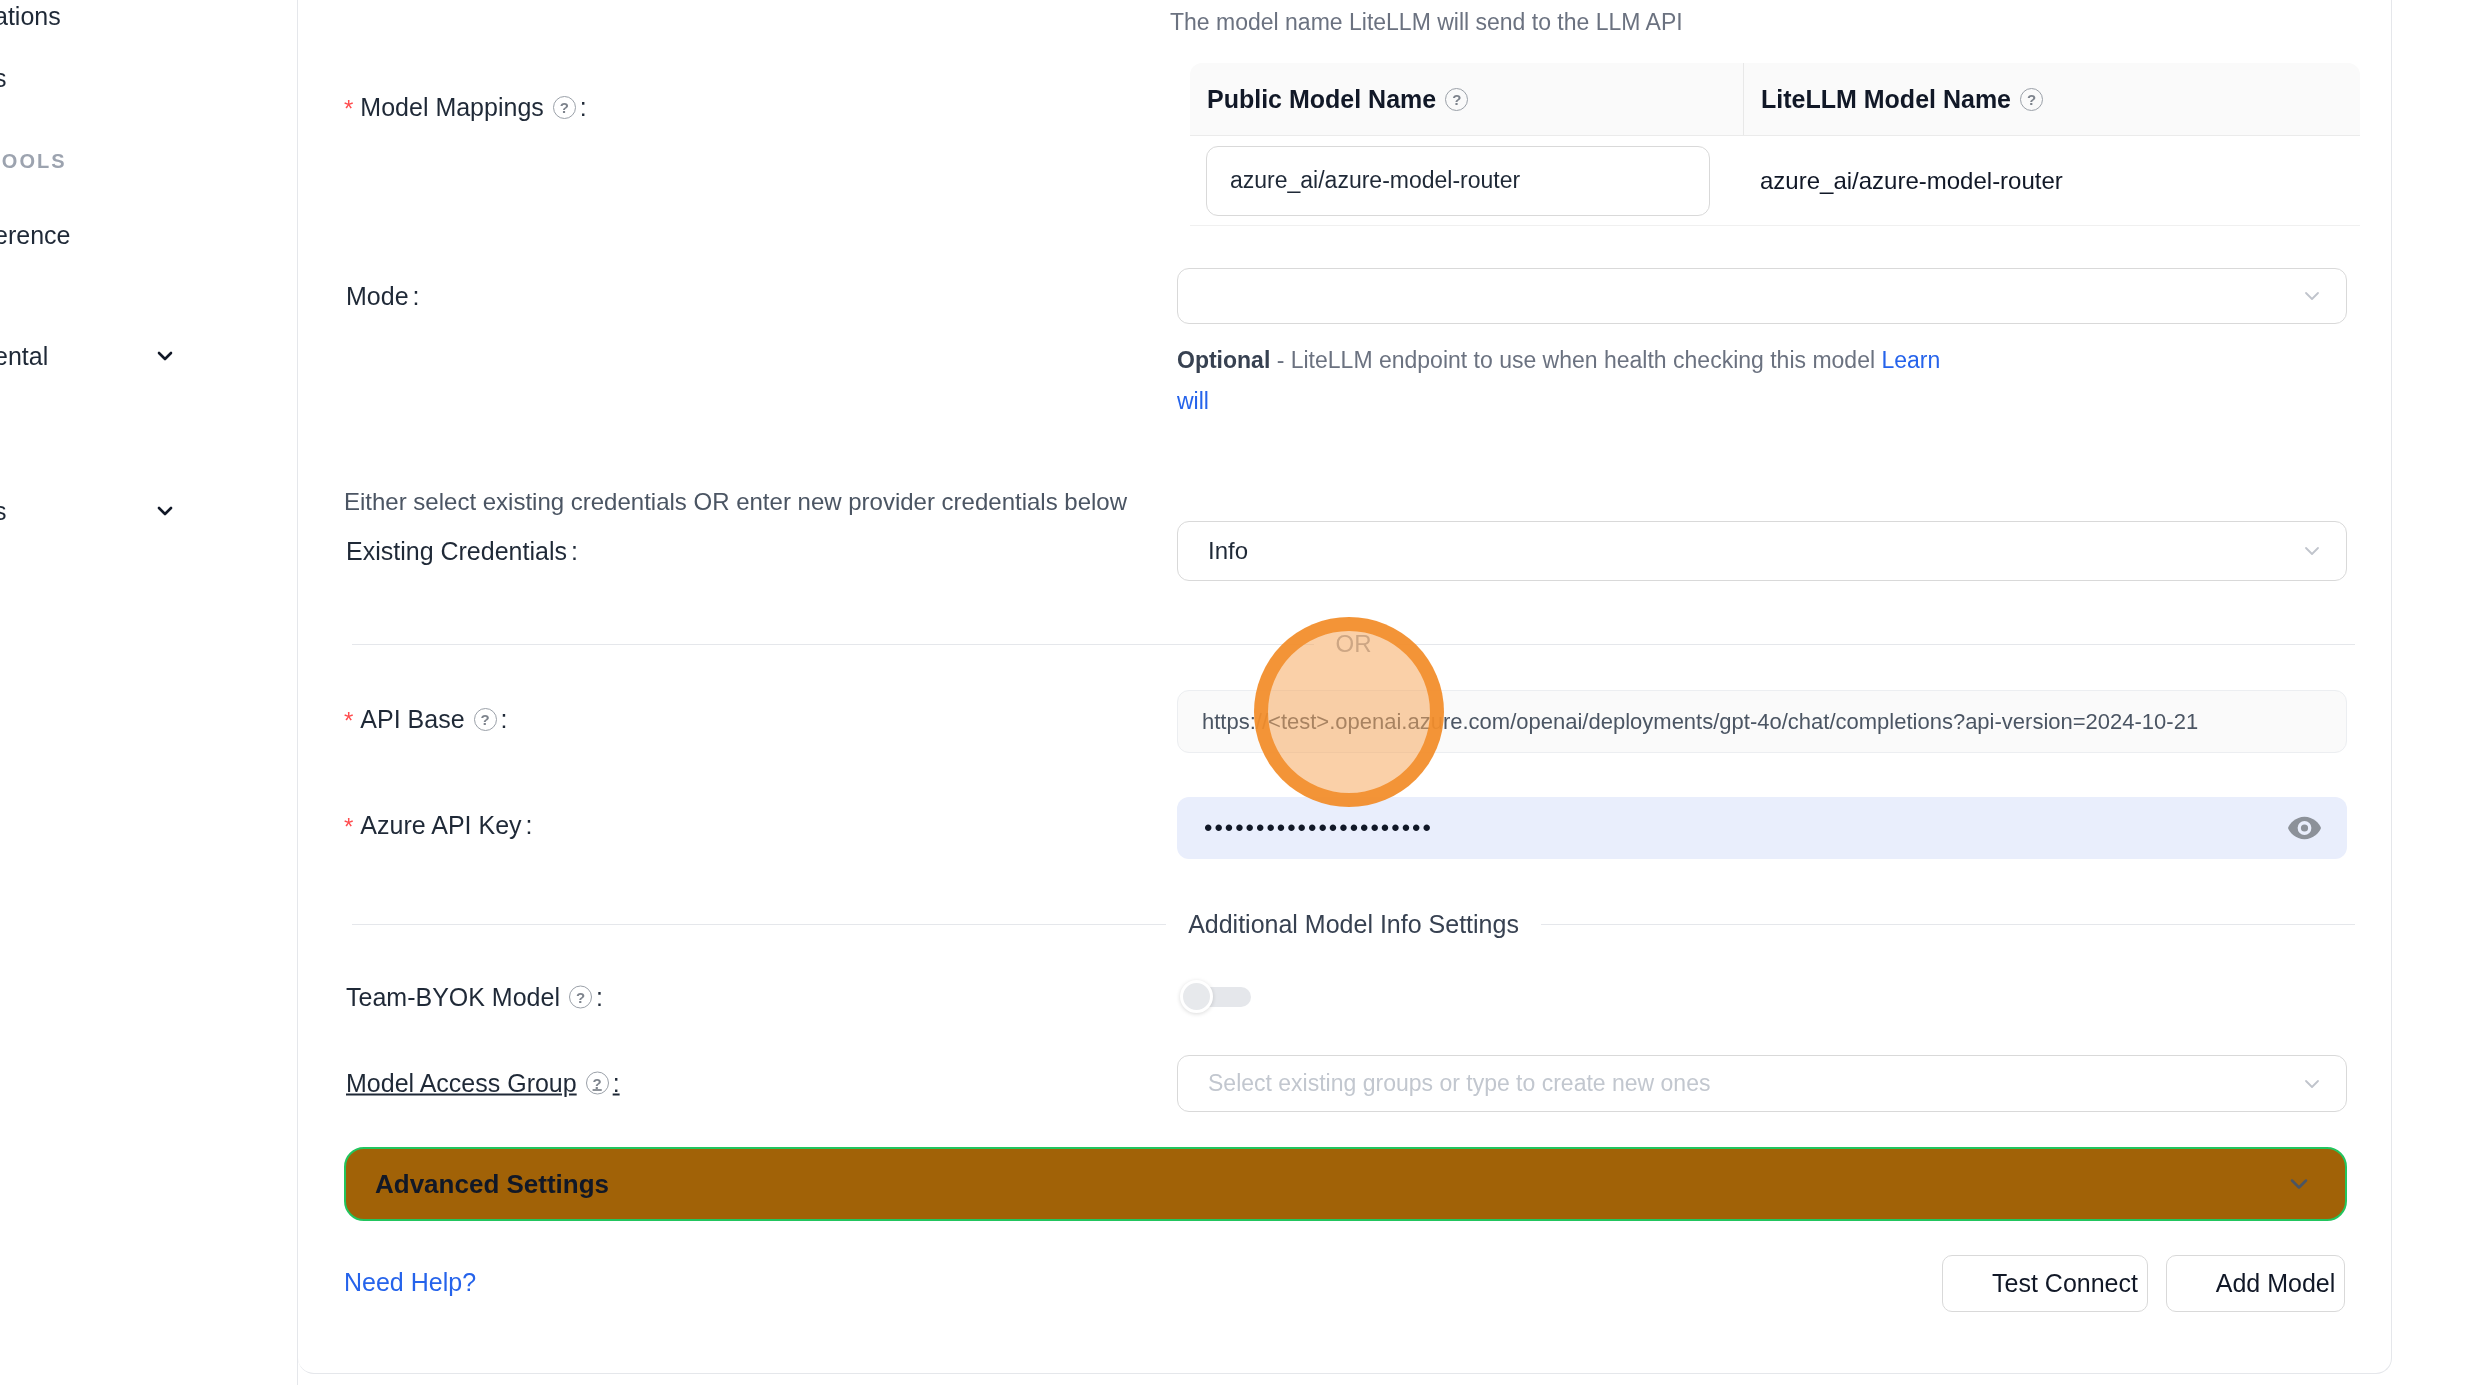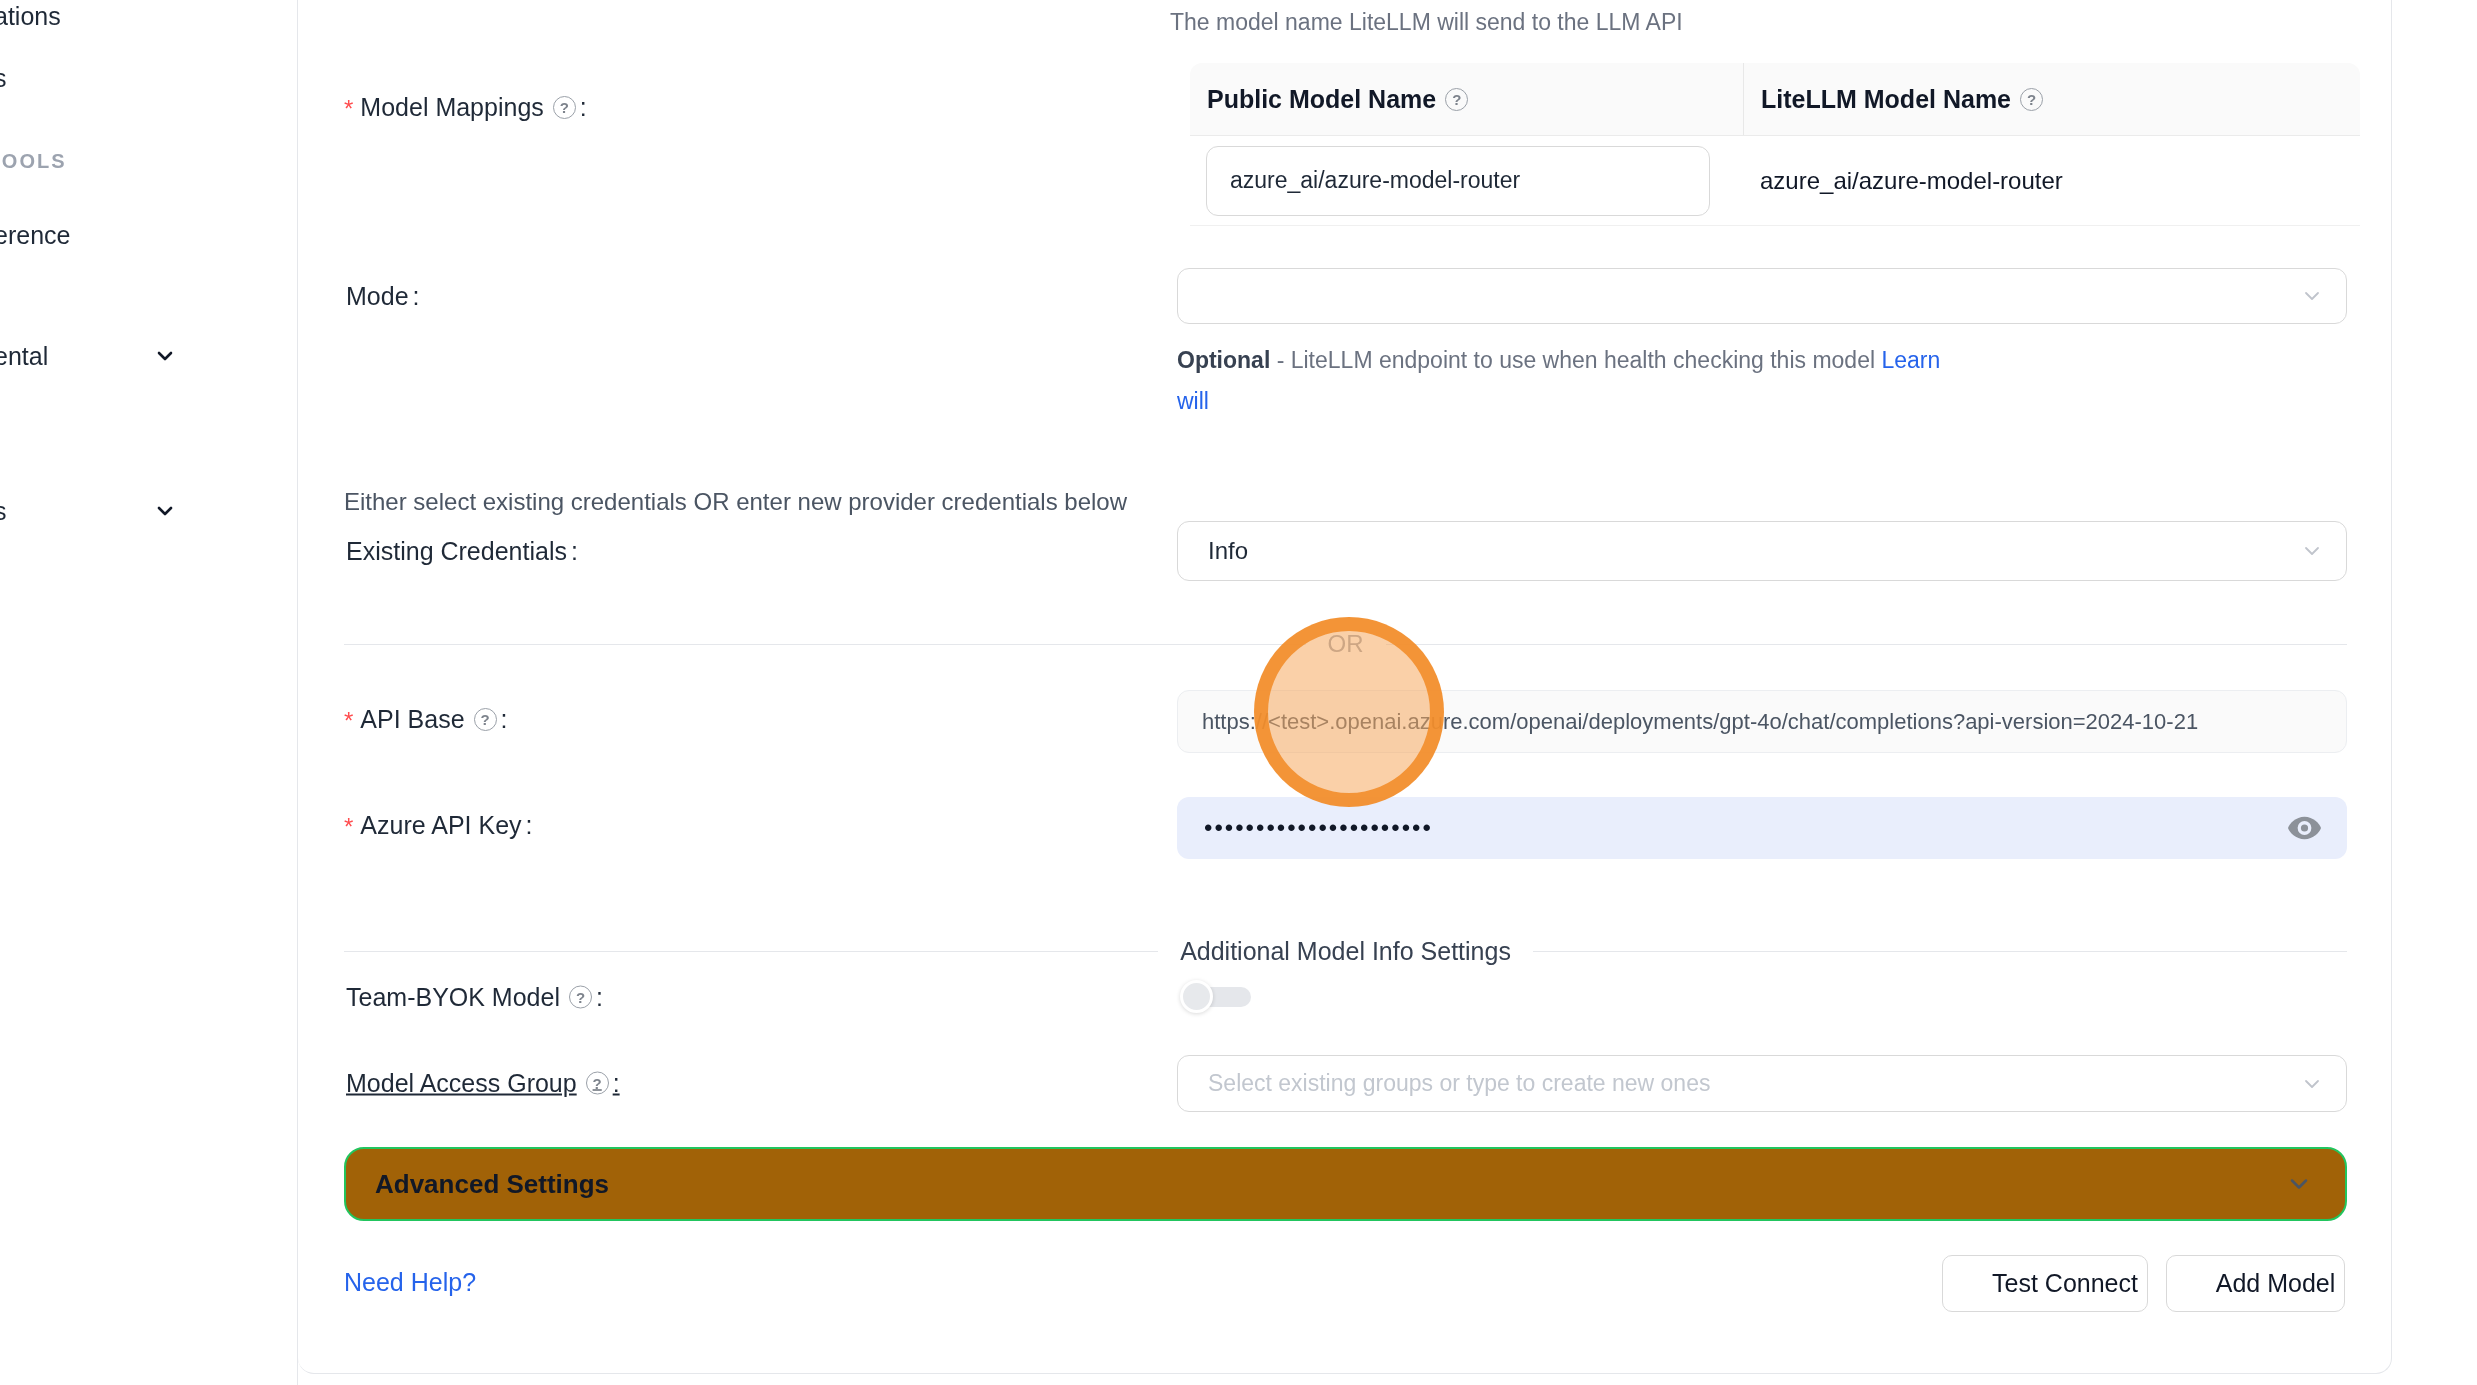--- a/index.html
+++ b/index.html
@@ -24,21 +24,21 @@
   .qmark { display:inline-flex; align-items:center; justify-content:center; width:23px; height:23px;
     border:1.6px solid #9aa0a8; border-radius:50%; color:#7d838c; font-size:15px; font-weight:700;
     margin-left:9px; flex:0 0 auto; cursor:pointer; }
   .colon { margin-left:4px; color:#1f2937; }
   .hint { position:absolute; font-size:23px; color:#6b7280; white-space:nowrap; }
   .select-box { position:absolute; left:1177px; width:1170px; background:#fff; border:1px solid #d9d9d9; border-radius:12px; display:flex; align-items:center; cursor:pointer; }
   .select-value { font-size:24px; color:#1f2937; padding-left:30px; }
   .select-placeholder { font-size:23px; color:#c2c7cf; padding-left:30px; }
   .select-chevron { position:absolute; right:22px; top:50%; transform:translateY(-50%); }
   .link { color:#2563eb; cursor:pointer; text-decoration:none; }
-  .divider { position:absolute; left:344px; width:2003px; display:flex; align-items:center; }
+  .divider { position:absolute; left:352px; width:2003px; display:flex; align-items:center; }
   .divider .line { flex:1; height:1px; background:#e5e7eb; }
   .divider .txt { padding:0 22px; white-space:nowrap; }
   
   .map-table { position:absolute; left:1190px; top:63px; width:1170px; }
   .map-head { display:flex; height:73px; background:#fafafa; border-radius:12px 12px 0 0; border-bottom:1px solid #ebebeb; }
   .map-head .cell { display:flex; align-items:center; font-size:25px; font-weight:700; color:#111827; padding-left:17px; }
   .map-head .c1 { width:553px; }
   .map-head .c2 { flex:1; border-left:1px solid #e8e8e8; }
   .map-body { display:flex; height:90px; border-bottom:1px solid #f0f0f0; }
   .map-body .c1 { width:553px; display:flex; align-items:center; }
@@ -173,21 +173,21 @@
   </div>
   <div class="key-box">
     <span class="dots">••••••••••••••••••••••</span>
     <svg class="eye" width="37" height="30" viewBox="0 0 24 20">
       <path fill="#8c9199" d="M12 2.5C6.2 2.5 1.9 7.2 1 10c.9 2.8 5.2 7.5 11 7.5S22.1 12.8 23 10c-.9-2.8-5.2-7.5-11-7.5z"></path>
       <circle cx="12" cy="10" r="4.6" fill="#e9eefc"></circle>
       <circle cx="12" cy="10" r="2.4" fill="#8c9199"></circle>
     </svg>
   </div>
 
-  <div class="divider" style="top:910px;margin-top:27px;">
+  <div class="divider" style="top:910px;">
     <div class="line"></div>
     <div class="txt" style="font-size:25px; color:#374151;">Additional Model Info Settings</div>
     <div class="line"></div>
   </div>
 
   <div class="row-label vcenter" style="top:997px;">
     <span>Team-BYOK Model</span>
     <span class="qmark">?</span>
     <span class="colon">:</span>
   </div>

